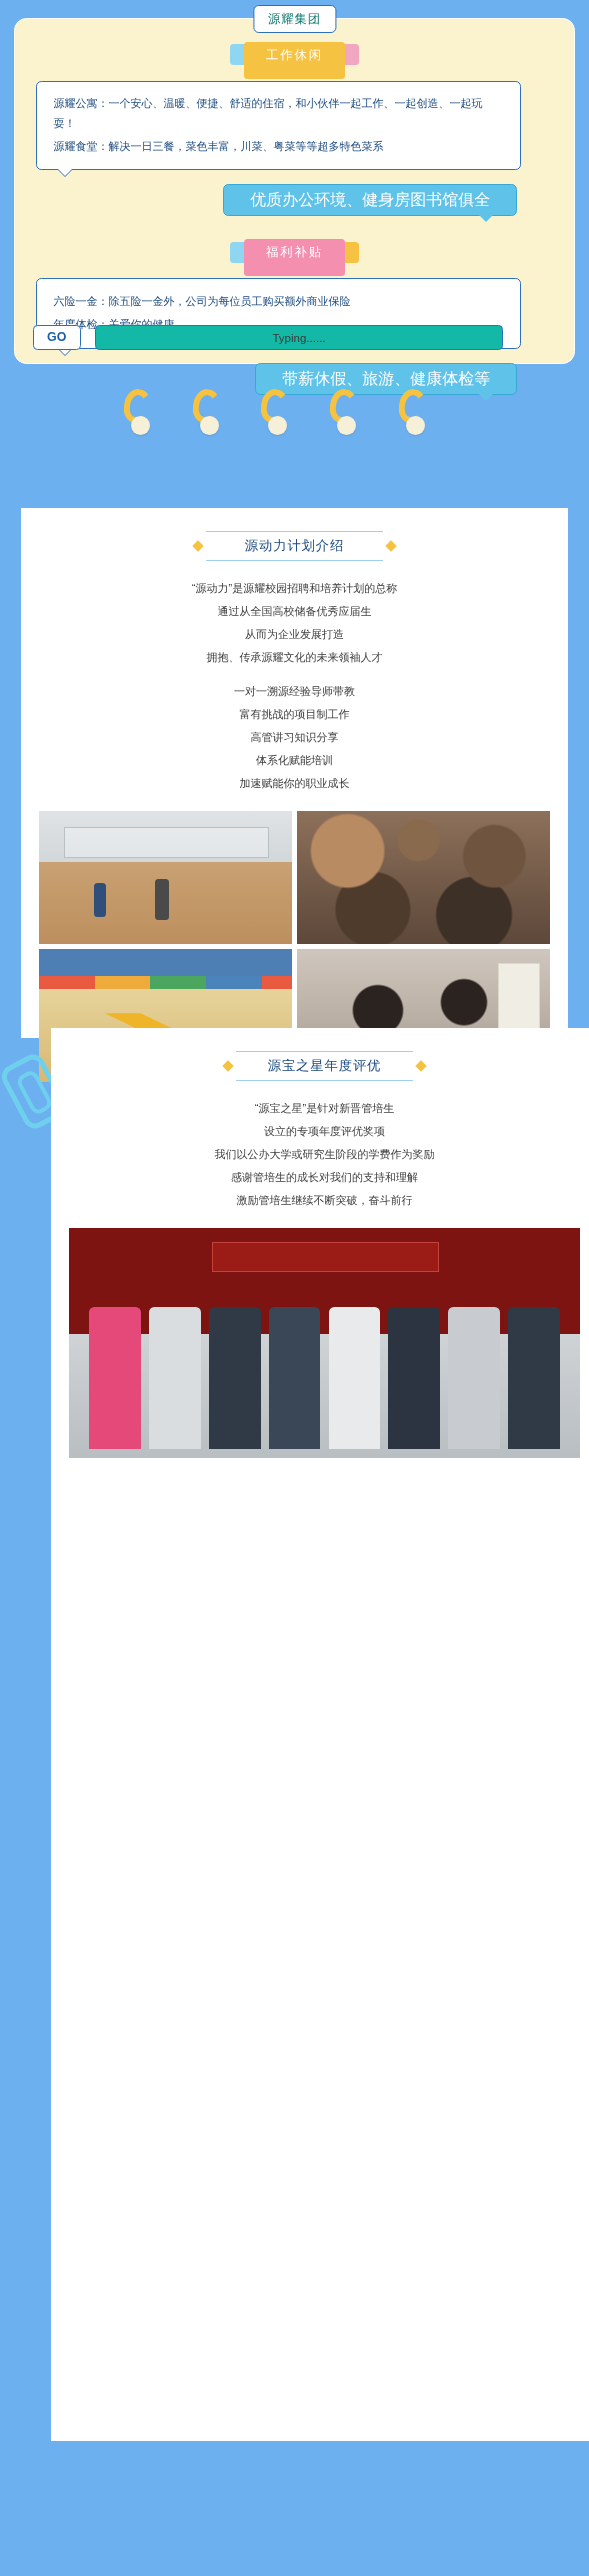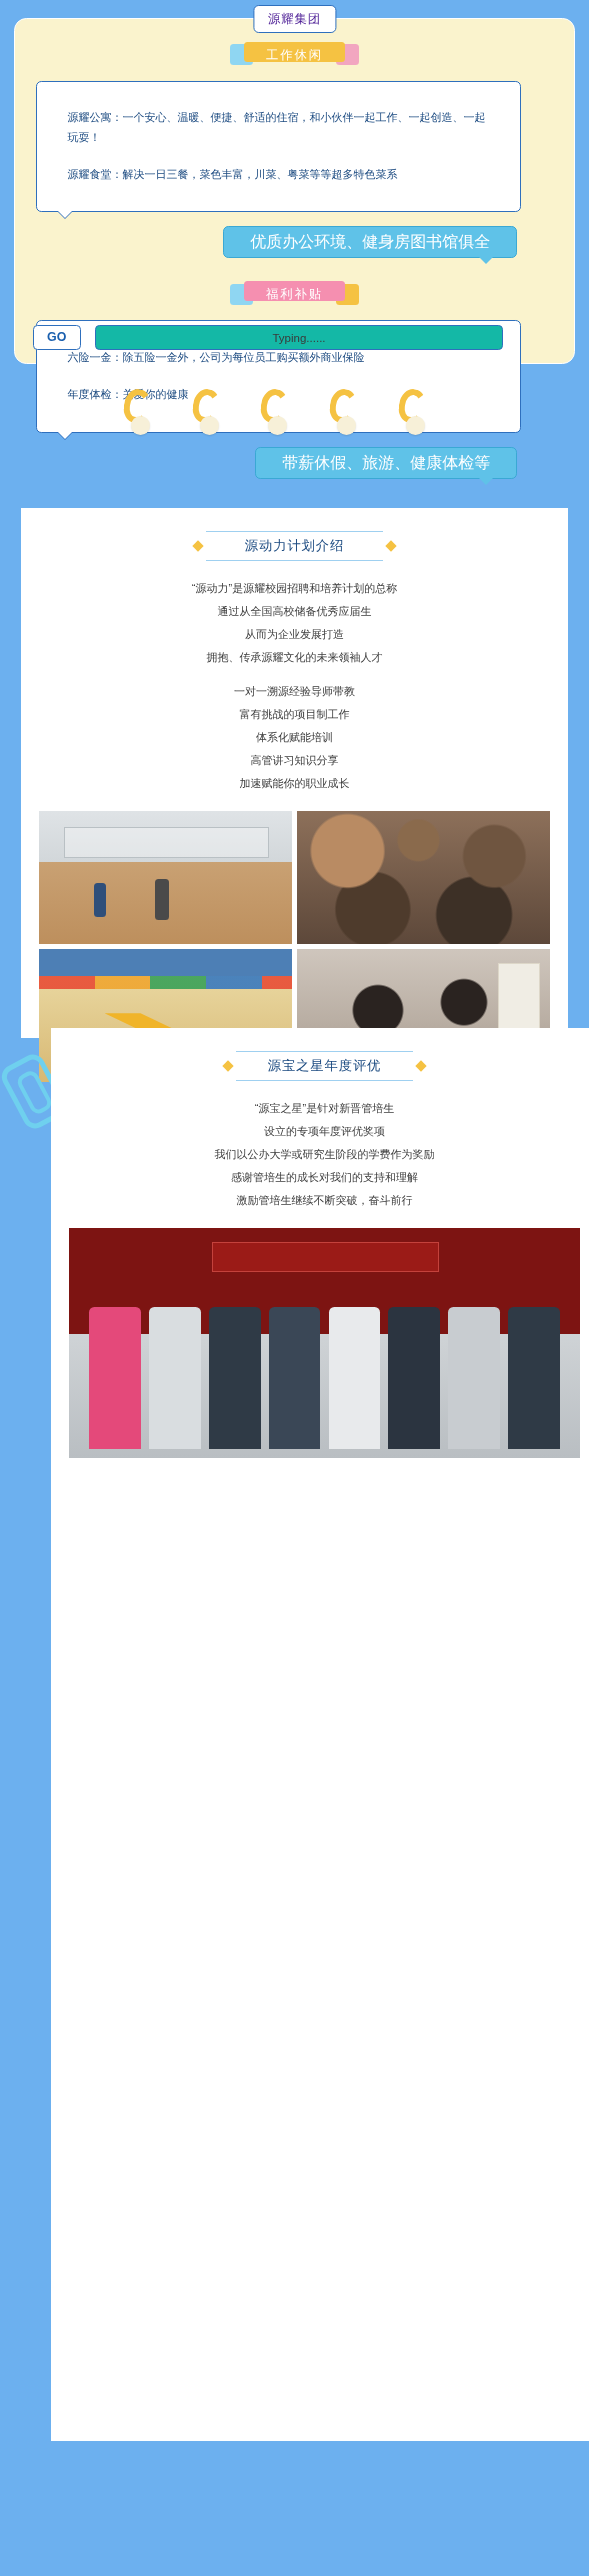--- a/index.html
+++ b/index.html
@@ -19,21 +19,21 @@
   .brand-pill {
     position: absolute;
     left: 50%;
     transform: translateX(-50%);
     top: 5.3px;
     background: #ffffff;
     border: 1.8px solid #2e6fbd;
     border-radius: 5.3px;
     padding: 4.4px 14px;
     font-size: 12.4px;
-    color: #4c1d95;
+    color: #0f766e;
     letter-spacing: 0.9px;
     z-index: 5;
   }
 
   
   .chat-card {
     position: absolute;
     left: 14px;
     top: 17.7px;
     width: 561px;
@@ -59,21 +59,21 @@
     height: 21px;
     border-radius: 3.5px;
   }
   .section-tag .tag-left { left: 0; background: #8fd6f2; }
   .section-tag .tag-right { right: 0; background: #f2a6c0; }
   .section-tag .tag-mid {
     position: absolute;
     left: 14px;
     right: 14px;
     top: 0;
-    height: 20px;
+    height: 37px;
     background: #f5c242;
     border-radius: 3.5px;
     color: #ffffff;
     font-size: 12.4px;
     line-height: 26.5px;
     text-align: center;
     letter-spacing: 1.8px;
   }
   .section-tag.pink .tag-mid { background: #f58fb0; }
   .section-tag.pink .tag-left { background: #8fd6f2; }
@@ -106,21 +106,21 @@
   .bubble.left:before {
     content: "";
     position: absolute;
     left: 20.3px;
     bottom: -8px;
     width: 0; height: 0;
     border-left: 8px solid transparent;
     border-right: 8px solid transparent;
     border-top: 8px solid #2e6fbd;
   }
-  .bubble p { margin: 18px; }
+  .bubble p { margin: 4px; }
 
   .bubble-blue {
     position: relative;
     display: inline-block;
     background: #5fc2e8;
     color: #ffffff;
     border-radius: 5.3px;
     padding: 7px 26px;
     font-size: 16px;
     line-height: 16px;
@@ -508,22 +508,22 @@
 <div class="article-card" id="card-one">
   <div class="card-title">源动力计划介绍</div>
   <div class="card-lines">
     <div>“源动力”是源耀校园招聘和培养计划的总称</div>
     <div>通过从全国高校储备优秀应届生</div>
     <div>从而为企业发展打造</div>
     <div>拥抱、传承源耀文化的未来领袖人才</div>
     <div class="gap"></div>
     <div>一对一溯源经验导师带教</div>
     <div>富有挑战的项目制工作</div>
+    <div>高管讲习知识分享</div>
     <div>体系化赋能培训</div>
-    <div>高管讲习知识分享</div>
     <div>加速赋能你的职业成长</div>
   </div>
 
   <div class="photo-grid">
     <div class="photo ph-gym">
       <div class="figure"></div>
         <div class="figure2"></div>
     </div>
     <div class="photo ph-party"></div>
     <div class="photo ph-court">

